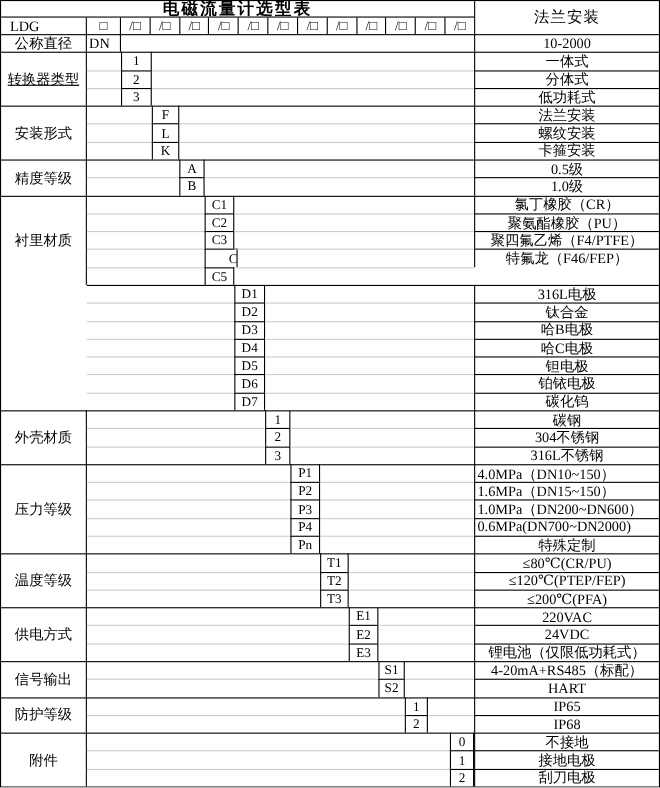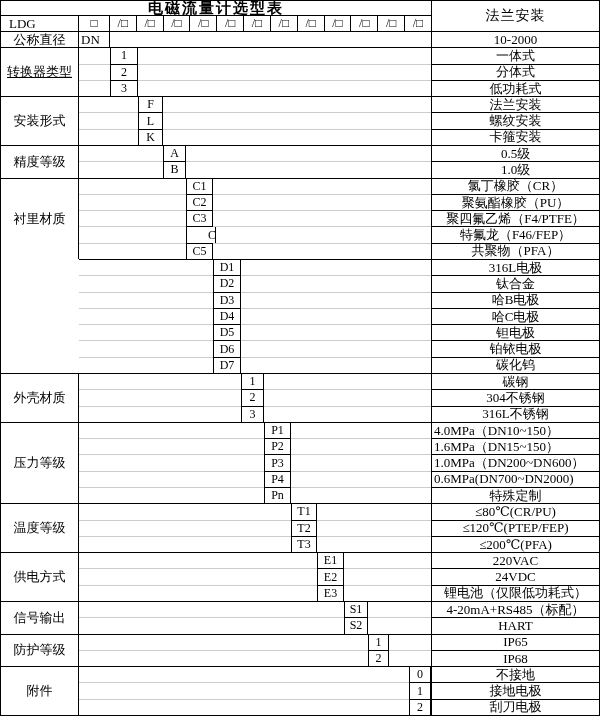--- a/index.html
+++ b/index.html
@@ -111,21 +111,20 @@
     <div class="c code-cell" style="grid-area: 14 / 6 / 15 / 7;">C3</div>
     <div class="empty-cell" style="grid-area: 14 / 7 / 15 / 16;"></div>
     <div class="c right-cell" style="grid-area: 14 / 16 / 15 / 17;">聚四氟乙烯（F4/PTFE）</div>
     <div class="empty-cell" style="grid-area: 15 / 2 / 16 / 6;"></div>
     <div class="c code-cell" style="grid-area: 15 / 6 / 16 / 7; padding-left: 28px;">C4</div>
     <div class="empty-cell" style="grid-area: 15 / 7 / 16 / 16;"></div>
     <div class="c right-cell" style="grid-area: 15 / 16 / 16 / 17;">特氟龙（F46/FEP）</div>
     <div class="empty-cell" style="grid-area: 16 / 2 / 17 / 6;"></div>
     <div class="c code-cell" style="grid-area: 16 / 6 / 17 / 7;">C5</div>
     <div class="empty-cell" style="grid-area: 16 / 7 / 17 / 16;"></div>
-    <div class="c right-cell" style="grid-area: 16 / 16 / 17 / 17;">共聚物（PFA）</div>
     <div class="empty-cell block-start" style="grid-area: 17 / 2 / 18 / 7;"></div>
     <div class="c code-cell" style="grid-area: 17 / 7 / 18 / 8;">D1</div>
     <div class="empty-cell block-start" style="grid-area: 17 / 8 / 18 / 16;"></div>
     <div class="c right-cell" style="grid-area: 17 / 16 / 18 / 17;">316L电极</div>
     <div class="empty-cell" style="grid-area: 18 / 2 / 19 / 7;"></div>
     <div class="c code-cell" style="grid-area: 18 / 7 / 19 / 8;">D2</div>
     <div class="empty-cell" style="grid-area: 18 / 8 / 19 / 16;"></div>
     <div class="c right-cell" style="grid-area: 18 / 16 / 19 / 17;">钛合金</div>
     <div class="empty-cell" style="grid-area: 19 / 2 / 20 / 7;"></div>
     <div class="c code-cell" style="grid-area: 19 / 7 / 20 / 8;">D3</div>

